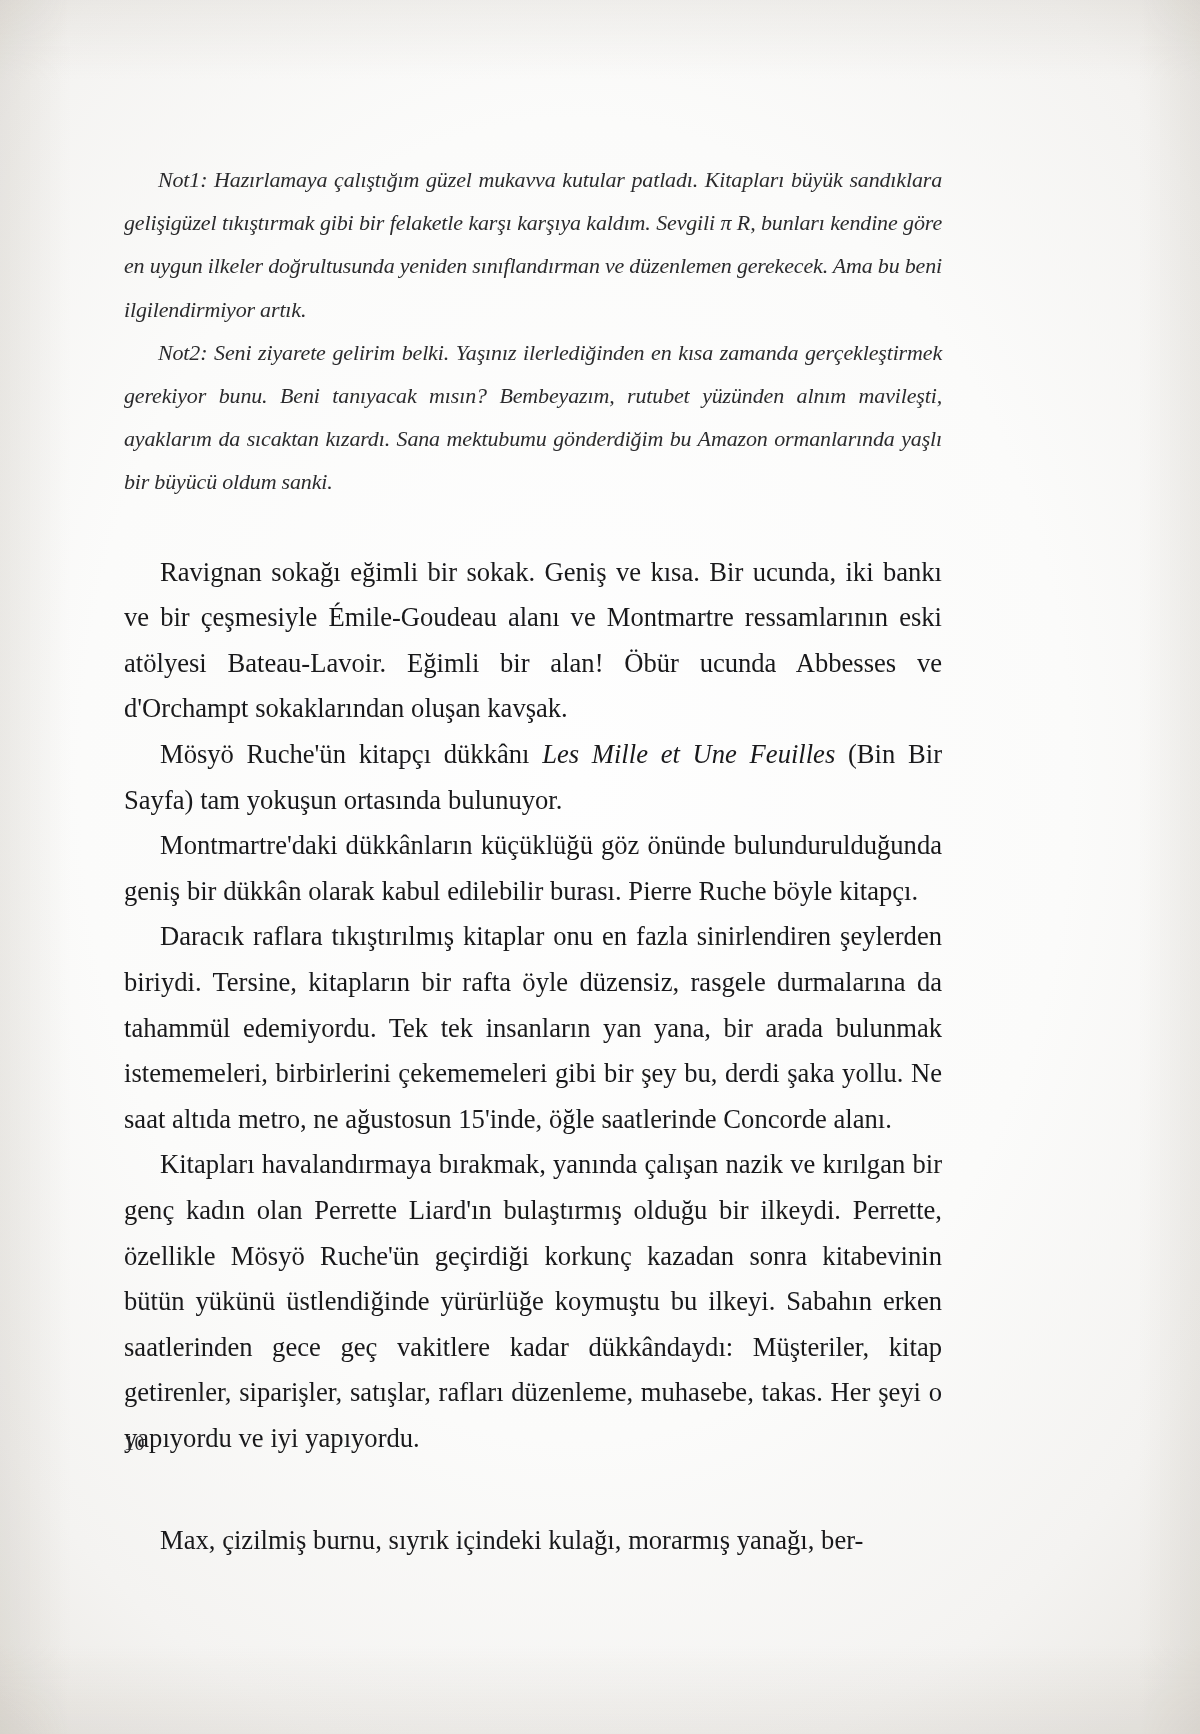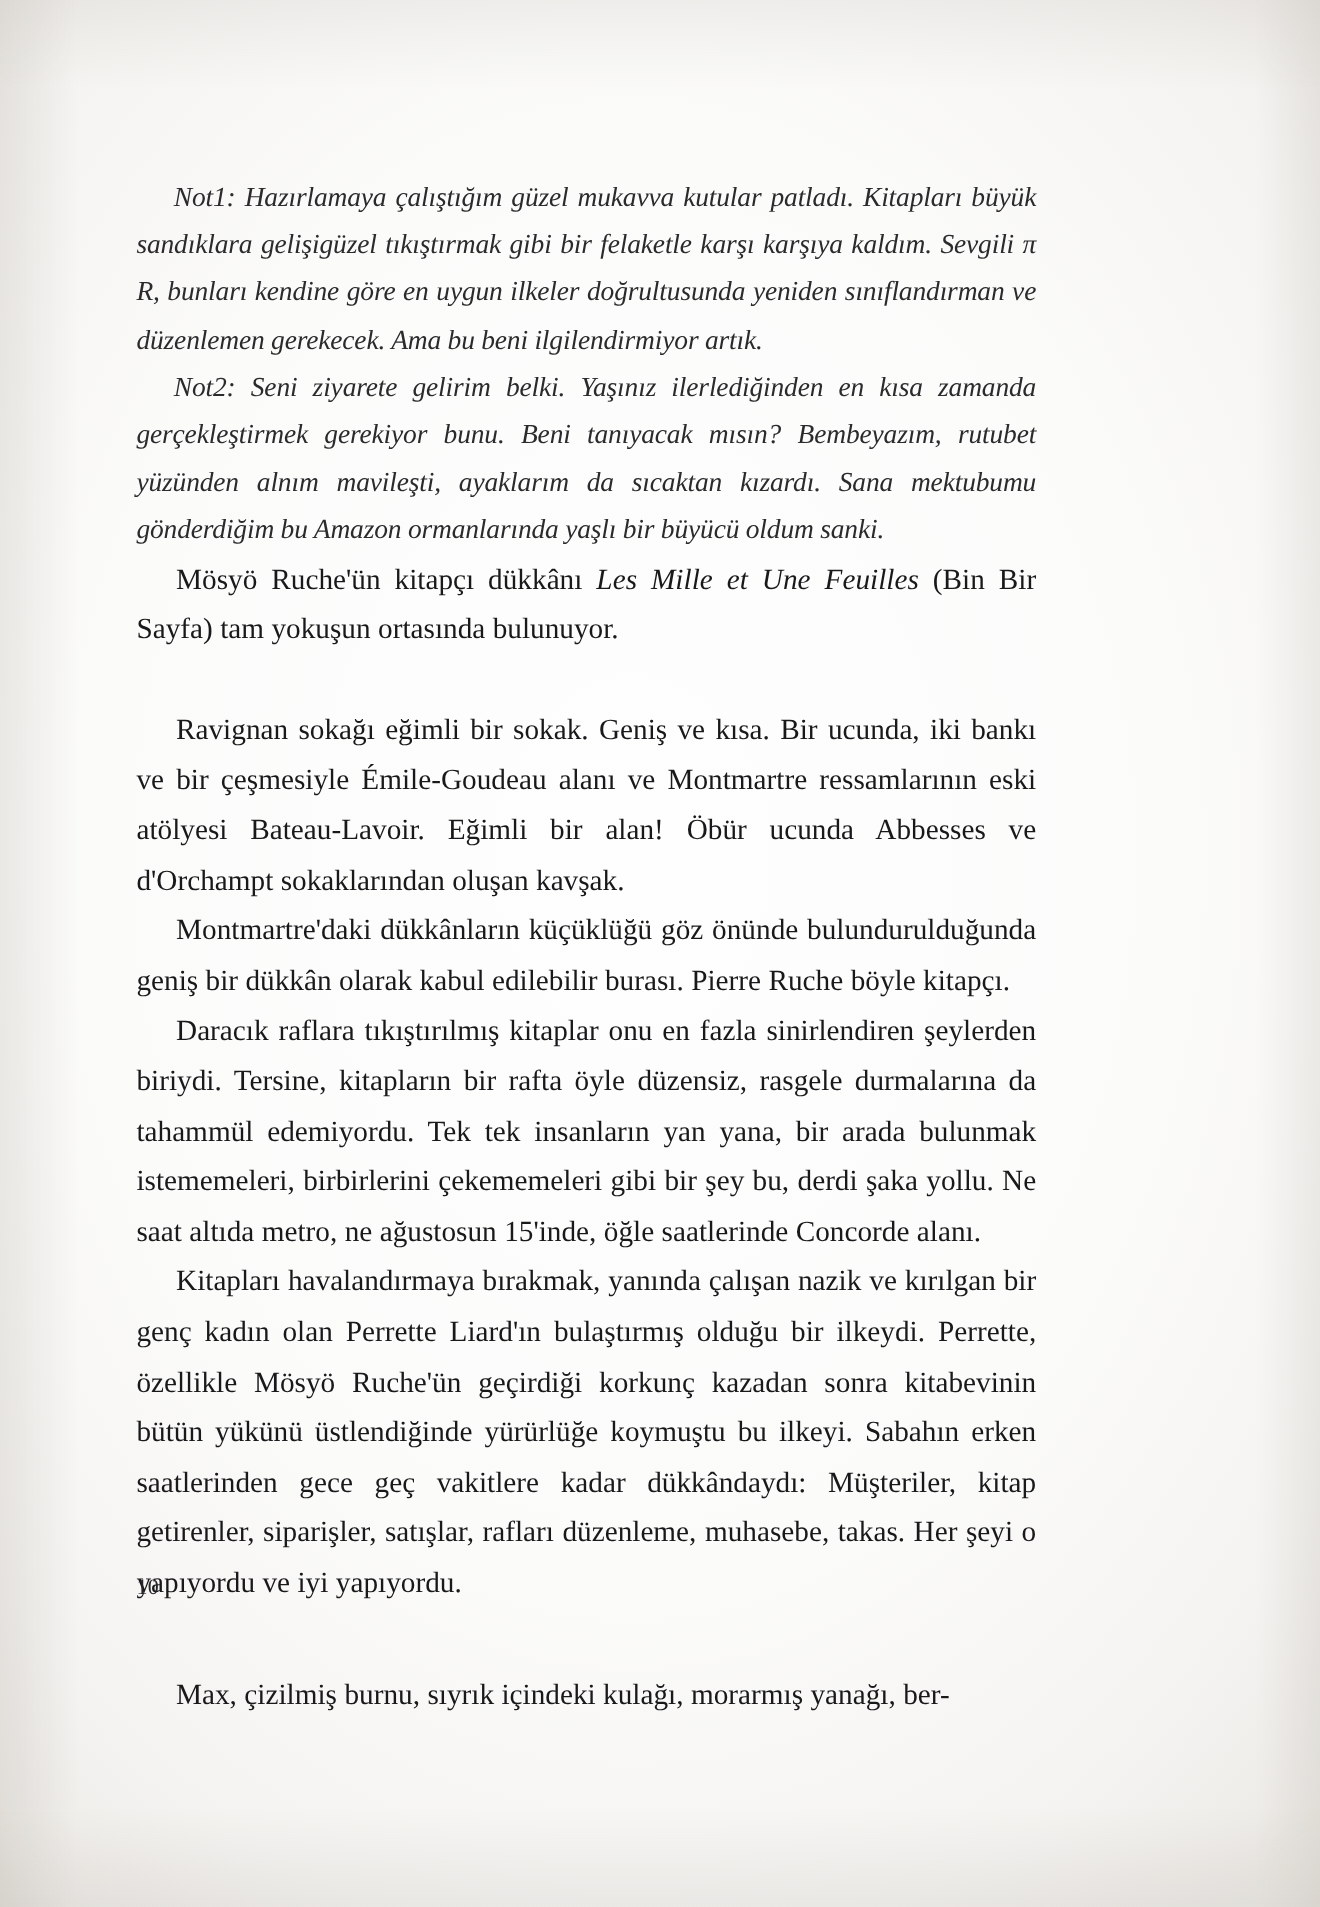--- a/index.html
+++ b/index.html
@@ -48,21 +48,21 @@
 
   p {
     margin: 0;
     text-align: justify;
     text-justify: inter-word;
   }
 
   
   .note-para {
     font-style: italic;
-    font-size: 25px;
+    font-size: 22px;
     line-height: 43.2px;
     letter-spacing: -0.15px;
     text-indent: 34px;
     color: #2b2b2d;
     font-family: "Liberation Serif", "DejaVu Serif", serif;
     word-spacing: -0.2px;
   }
   .note-para.first { text-indent: 34px; }
 
   
@@ -105,23 +105,23 @@
 <div class="page-sheet">
 
   <div class="paper-grain"></div>
 
   <div class="text-block">
 
     <p class="note-para first">Not1: Hazırlamaya çalıştığım güzel mukavva kutular patladı. Kitapları büyük sandıklara gelişigüzel tıkıştırmak gibi bir felaketle karşı karşıya kaldım. Sevgili π R, bunları kendine göre en uygun ilkeler doğrultusunda yeniden sınıflandırman ve düzenlemen gerekecek. Ama bu beni ilgilendirmiyor artık.</p>
 
     <p class="note-para">Not2: Seni ziyarete gelirim belki. Yaşınız ilerlediğinden en kısa zamanda gerçekleştirmek gerekiyor bunu. Beni tanıyacak mısın? Bembeyazım, rutubet yüzünden alnım mavileşti, ayaklarım da sıcaktan kızardı. Sana mektubumu gönderdiğim bu Amazon ormanlarında yaşlı bir büyücü oldum sanki.</p>
 
+    <p class="body-para gap-before-body">Ravignan sokağı eğimli bir sokak. Geniş ve kısa. Bir ucunda, iki bankı ve bir çeşmesiyle Émile-Goudeau alanı ve Montmartre ressamlarının eski atölyesi Bateau-Lavoir. Eğimli bir alan! Öbür ucunda Abbesses ve d'Orchampt sokaklarından oluşan kavşak.</p>
+
     <p class="body-para"><span>Mösyö Ruche'ün kitapçı dükkânı </span><span class="book-title">Les Mille et Une Feuilles</span><span> (Bin Bir Sayfa) tam yokuşun ortasında bulunuyor.</span></p>
-
-    <p class="body-para gap-before-body">Ravignan sokağı eğimli bir sokak. Geniş ve kısa. Bir ucunda, iki bankı ve bir çeşmesiyle Émile-Goudeau alanı ve Montmartre ressamlarının eski atölyesi Bateau-Lavoir. Eğimli bir alan! Öbür ucunda Abbesses ve d'Orchampt sokaklarından oluşan kavşak.</p>
 
     <p class="body-para">Montmartre'daki dükkânların küçüklüğü göz önünde bulundurulduğunda geniş bir dükkân olarak kabul edilebilir burası. Pierre Ruche böyle kitapçı.</p>
 
     <p class="body-para">Daracık raflara tıkıştırılmış kitaplar onu en fazla sinirlendiren şeylerden biriydi. Tersine, kitapların bir rafta öyle düzensiz, rasgele durmalarına da tahammül edemiyordu. Tek tek insanların yan yana, bir arada bulunmak istememeleri, birbirlerini çekememeleri gibi bir şey bu, derdi şaka yollu. Ne saat altıda metro, ne ağustosun 15'inde, öğle saatlerinde Concorde alanı.</p>
 
     <p class="body-para">Kitapları havalandırmaya bırakmak, yanında çalışan nazik ve kırılgan bir genç kadın olan Perrette Liard'ın bulaştırmış olduğu bir ilkeydi. Perrette, özellikle Mösyö Ruche'ün geçirdiği korkunç kazadan sonra kitabevinin bütün yükünü üstlendiğinde yürürlüğe koymuştu bu ilkeyi. Sabahın erken saatlerinden gece geç vakitlere kadar dükkândaydı: Müşteriler, kitap getirenler, siparişler, satışlar, rafları düzenleme, muhasebe, takas. Her şeyi o yapıyordu ve iyi yapıyordu.</p>
 
     <p class="body-para gap-before-last">Max, çizilmiş burnu, sıyrık içindeki kulağı, morarmış yanağı, ber-</p>
 
   </div>

